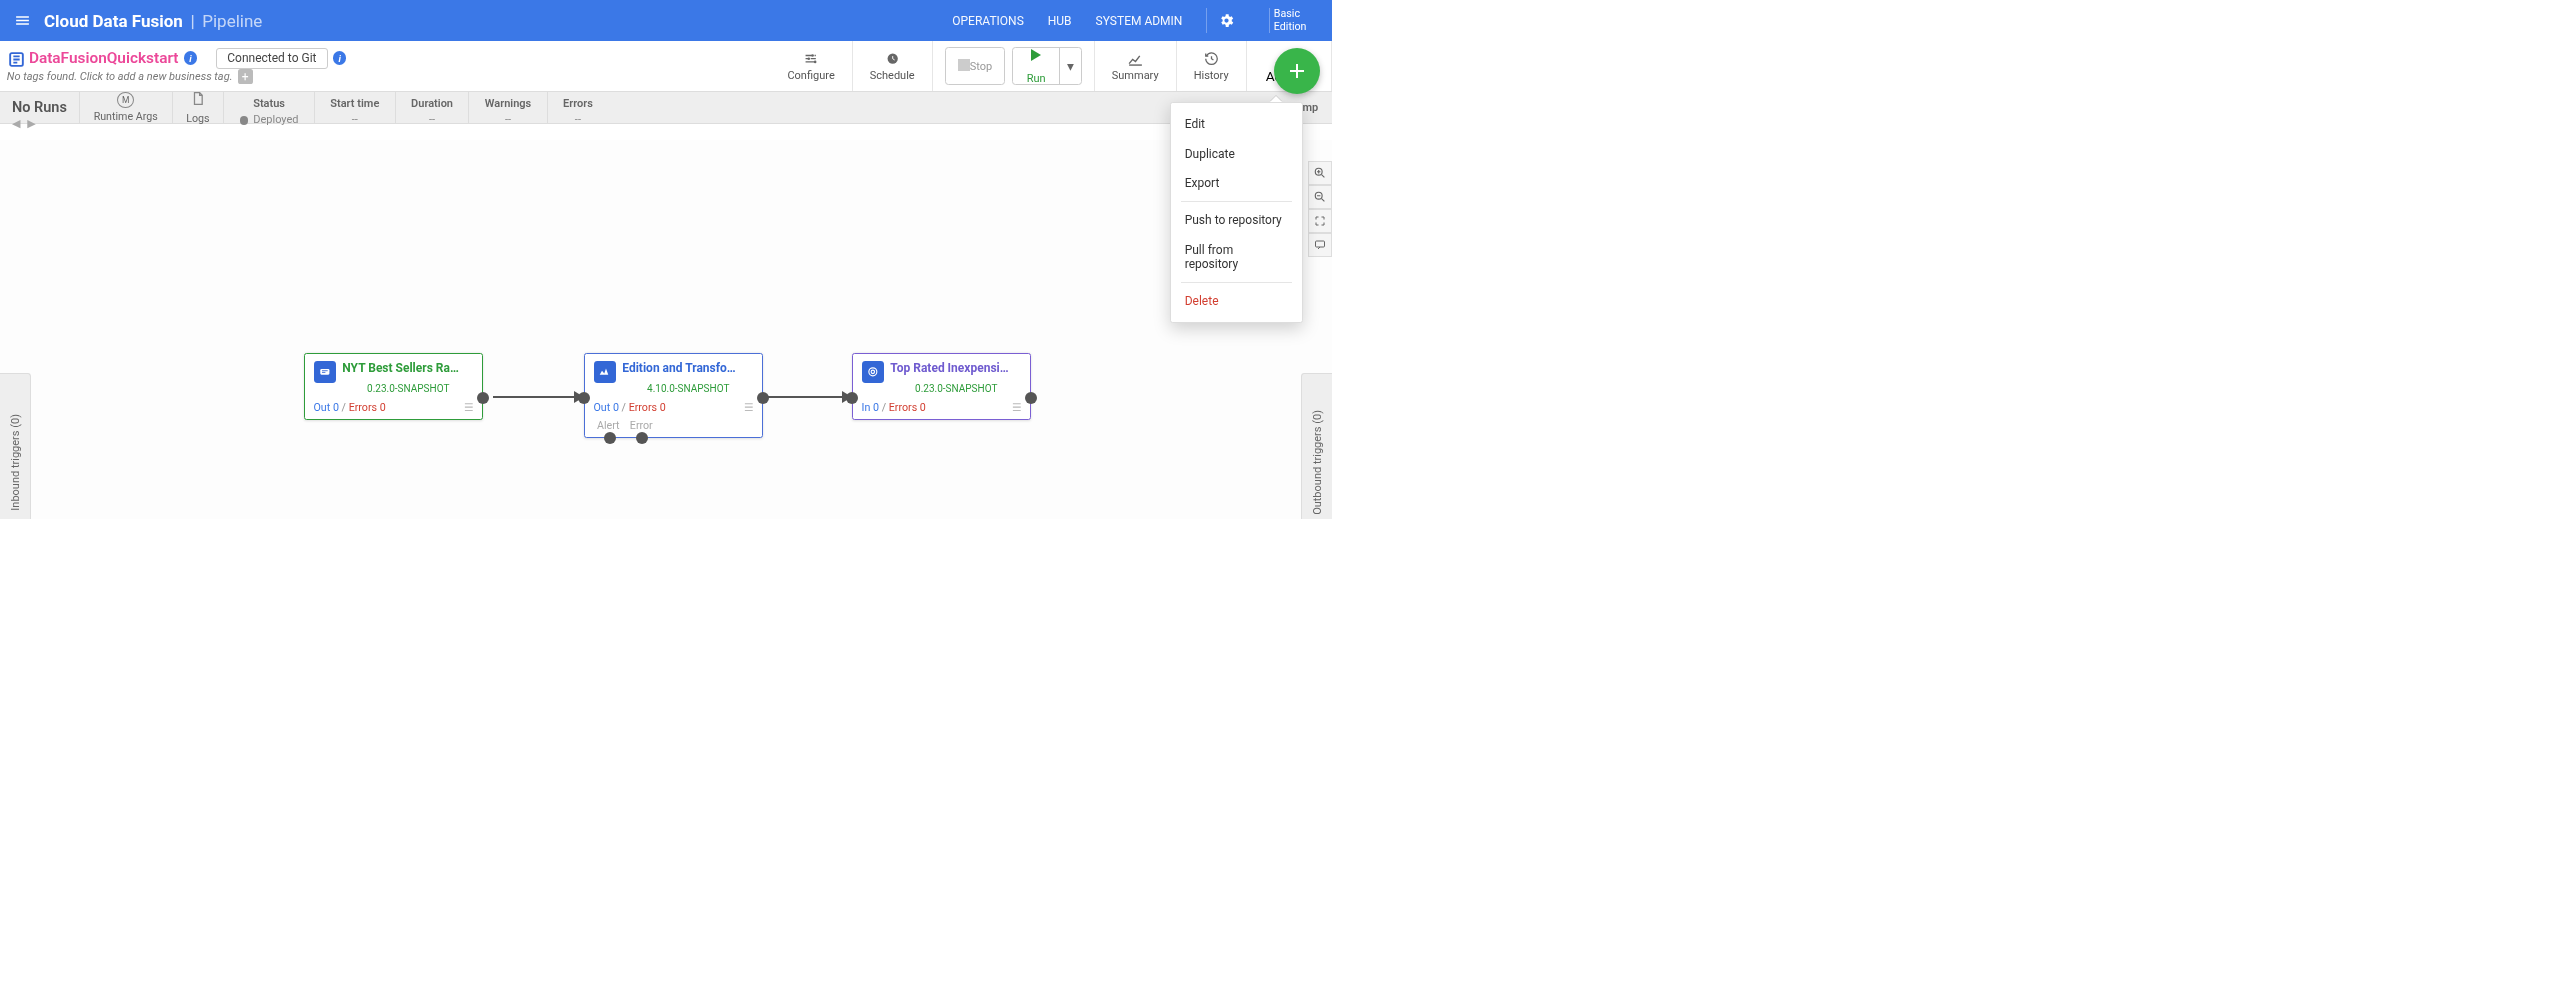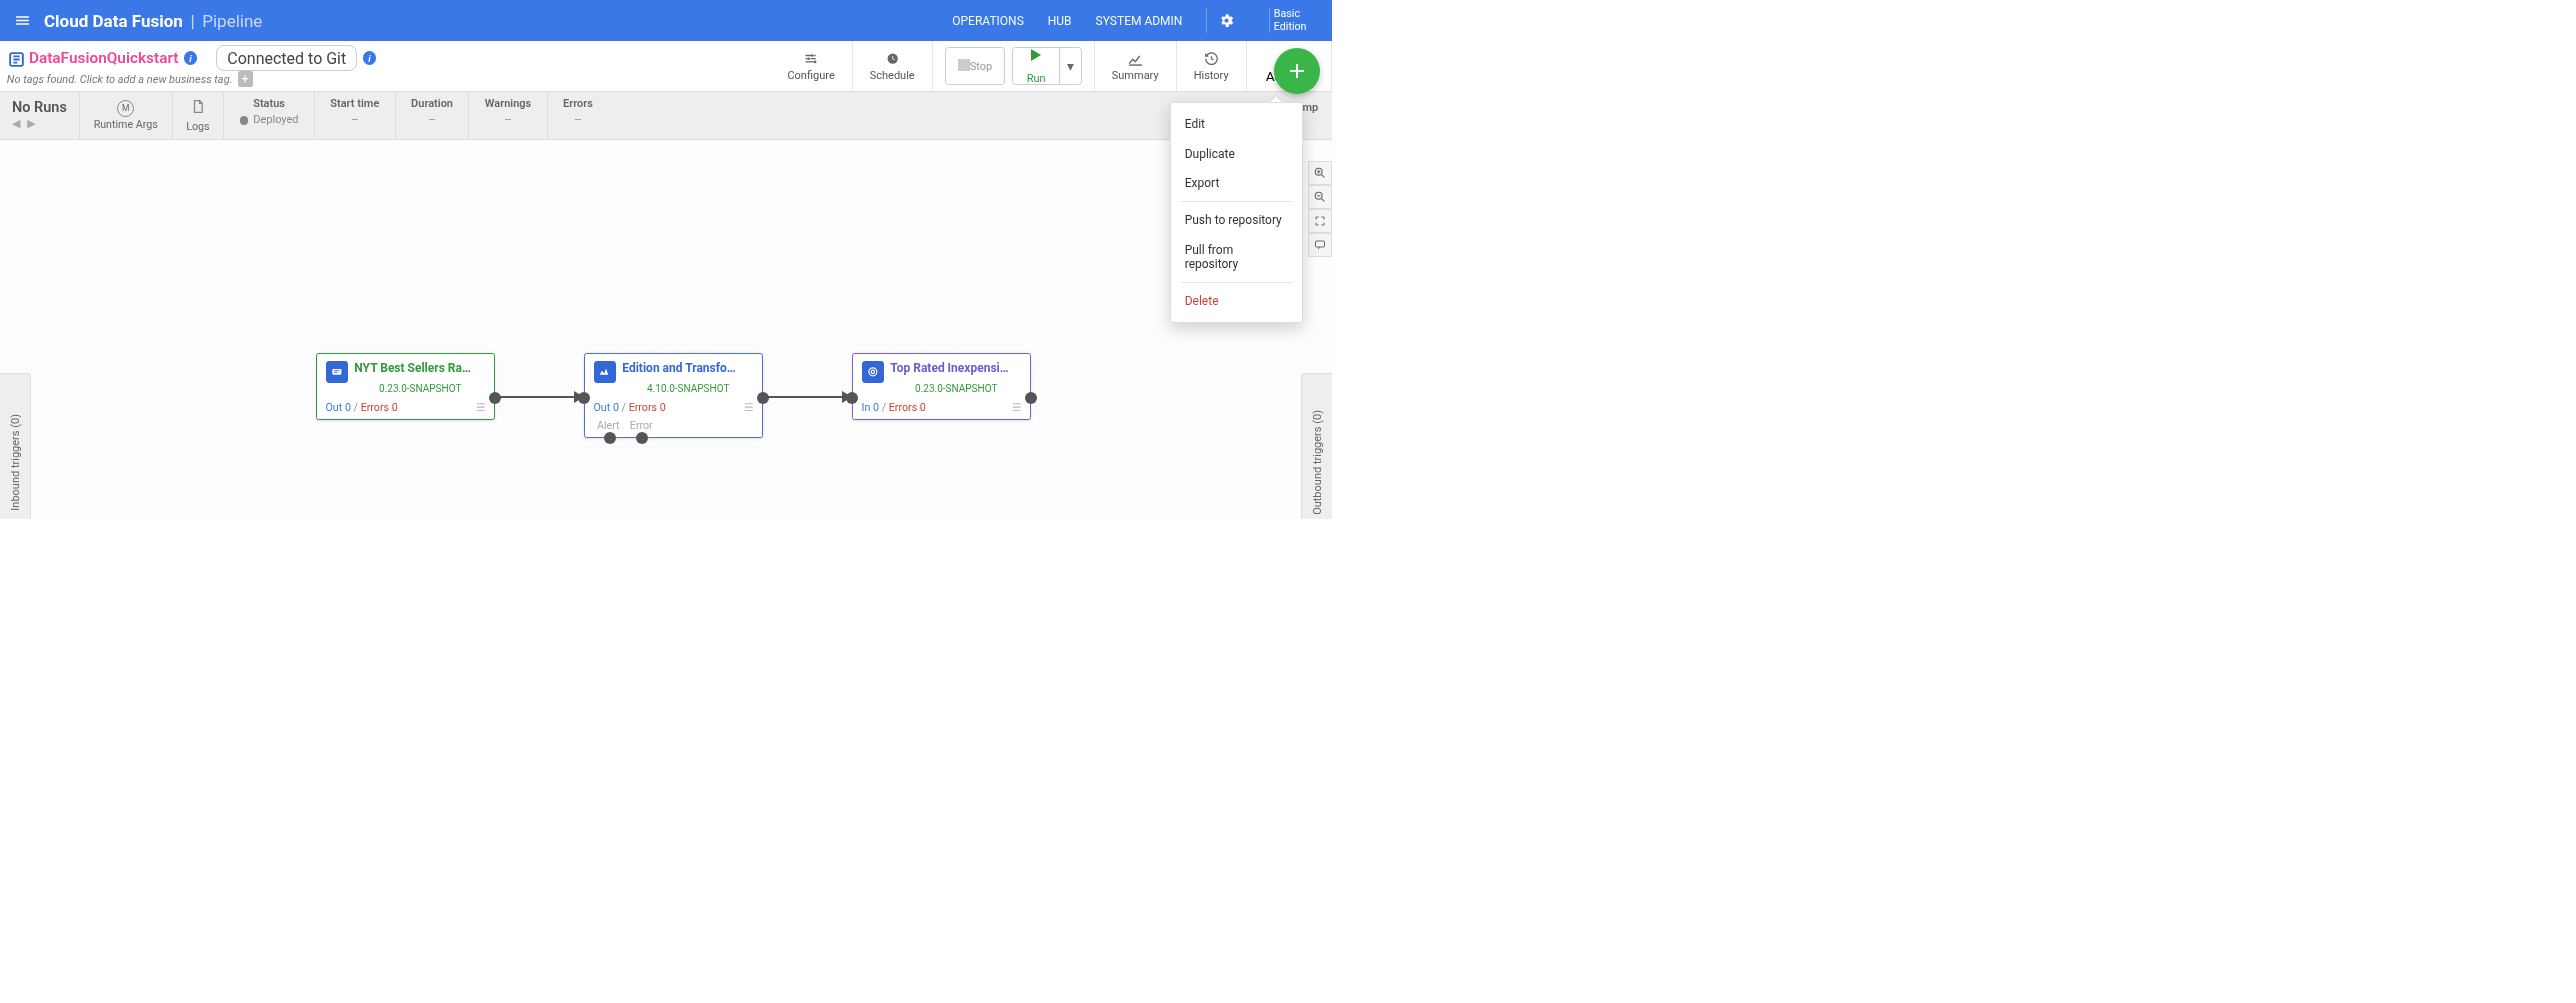--- a/index.html
+++ b/index.html
@@ -22,40 +22,40 @@
   
   .pipebar { height: 51px; display:flex; align-items:center; border-bottom:0.9px solid #ddd; position:relative; background:#fff;}
   .pipebar-left { display:flex; flex-direction:column; justify-content:center; padding:3.4px 8.5px 3.4px 6.8px; }
   .pname-row { display:flex; align-items:center; gap:5.1px; }
   .pname-icon { width:17px;height:17px; color:#3367d6; }
   .pname { font-size:15.4px; font-weight:600; color:#ec4899; }
   .info-dot { width:13.7px;height:13.7px;border-radius:50%;background:#3b78e7;color:#fff;display:inline-flex;align-items:center;justify-content:center;font-size:9.4px;font-weight:700;font-style:italic;}
   .tags-row { display:flex;align-items:center;gap:5.1px; font-size:11px; color:#777; font-style:italic;}
   .tag-add { width:15.4px;height:15.4px;border-radius:2.6px;background:#bbb;color:#fff;display:flex;align-items:center;justify-content:center;font-size:12px;font-style:normal;cursor:pointer;}
   .git-pill { margin-left:13.7px; display:flex;align-items:center;gap:5.1px;}
-  .git-pill .pill { border:0.9px solid #ccc;border-radius:8px;padding:2.6px 10.2px;font-size:16px;color:#444;cursor:pointer;}
+  .git-pill .pill { border:0.9px solid #ccc;border-radius:3px;padding:2.6px 10.2px;font-size:12px;color:#444;cursor:pointer;}
   
   .pipe-center { display:flex; align-items:stretch; margin-left:auto; height:100%;}
   .pbtn { display:flex;flex-direction:column;align-items:center;justify-content:center; padding:0 17px; border-left:0.9px solid #e6e6e6; cursor:pointer; min-width:68px;}
   .pbtn:first-child { border-left:none;}
   .pbtn .ico { height:17px; display:flex;align-items:center;justify-content:center; color:#666;}
   .pbtn .lbl { font-size:11px; color:#555; margin-top:1.7px;}
   .run-group { display:flex;align-items:center;gap:6.8px; padding:0 12px; border-left:0.9px solid #e6e6e6;}
   .stopbtn,.runbtn { border:0.9px solid #ccc;border-radius:3.4px;height:38px;display:flex;align-items:center;justify-content:center;padding:0 12px;cursor:pointer;}
   .stopbtn { color:#999;}
   .runbtn { color:#2e9c3a; display:flex;flex-direction:row;gap:0;padding:0;}
   .runmain{display:flex;flex-direction:column;align-items:center;justify-content:center;padding:0 13.7px;}
   .runcaret{border-left:0.9px solid #ccc;height:100%;display:flex;align-items:center;padding:0 6.8px;color:#666;}
   .actions-cell { padding:0 19px; border-left:0.9px solid #e6e6e6; display:flex;flex-direction:column;align-items:center;justify-content:center;cursor:pointer; position:relative; border-right:0.9px solid #e6e6e6;}
   
   .bigplus { width:46px;height:46px;border-radius:50%;background:#39b54a;color:#fff;display:flex;align-items:center;justify-content:center;position:absolute;right:12px;top:48px;box-shadow:0 2.6px 6.8px rgba(0,0,0,.25);cursor:pointer;z-index:50;}
   .bigplus svg{width:24px;height:24px;fill:#fff;}
 
   
-  .statusstrip { height:48px; background:#eee; border-bottom:0.9px solid #ddd; display:flex; align-items:stretch; font-size:11px; color:#555;}
+  .statusstrip { height:32px; background:#eee; border-bottom:0.9px solid #ddd; display:flex; align-items:stretch; font-size:11px; color:#555;}
   .noruns { padding:0 12px; font-size:14.5px; font-weight:600; color:#555; display:flex;align-items:flex-start;padding-top:6.8px; background:#eee;}
   .navarrows { display:flex;gap:6.8px;padding:0 6.8px 5.1px 12px;align-items:flex-end;color:#aaa;}
   .noruns-col{display:flex;flex-direction:column;gap:1.7px;}
   .scell { border-left:0.9px solid #ddd; padding:5.1px 15.4px 0 15.4px; display:flex;flex-direction:column;align-items:center;justify-content:flex-start;gap:3.4px;}
   .scell .t { font-weight:600; color:#666;}
   .scell .v { color:#888;}
   .scell.tight{min-width:60px;}
   .runtime-col{display:flex;flex-direction:column;align-items:center;justify-content:center;gap:1.7px;padding:0 13.7px;border-left:0.9px solid #ddd;cursor:pointer;}
   .circ{width:17px;height:17px;border:1.7px solid #888;border-radius:50%;display:flex;align-items:center;justify-content:center;font-size:8.5px;color:#666;}
   .logs-col{display:flex;flex-direction:column;align-items:center;justify-content:center;gap:1.7px;padding:0 13.7px;border-left:0.9px solid #ddd;cursor:pointer;}
@@ -295,21 +295,21 @@
           <path d="M8 20l4-4"></path>
         </svg>
       </div>
   </div>
 
   <div class="wire" style="left:493px;top:256px;width:82px;"></div>
   <div class="arrowhead" style="left:574px;top:251px;"></div>
   <div class="wire" style="left:761px;top:256px;width:82px;"></div>
   <div class="arrowhead" style="left:842px;top:251px;"></div>
 
-  <div class="node" style="left:316px;top:213px;border-color:#2e9c3a;">
+  <div class="node" style="left:304px;top:213px;border-color:#2e9c3a;">
     <div class="nhead">
       <span class="nicon" style="background:#3367d6;">
         <svg width="13.7" height="13.7" viewBox="0 0 24 24" fill="#fff">
             <rect x="4" y="7" width="16" height="10" rx="2"></rect>
             <path d="M7 10h10M7 13h6" stroke="#3367d6" stroke-width="1.5"></path>
           </svg>
       </span>
       <span class="ntitle" style="color:#2e9c3a;">NYT Best Sellers Ra…</span>
     </div>
     <div class="nver">0.23.0-SNAPSHOT</div>

